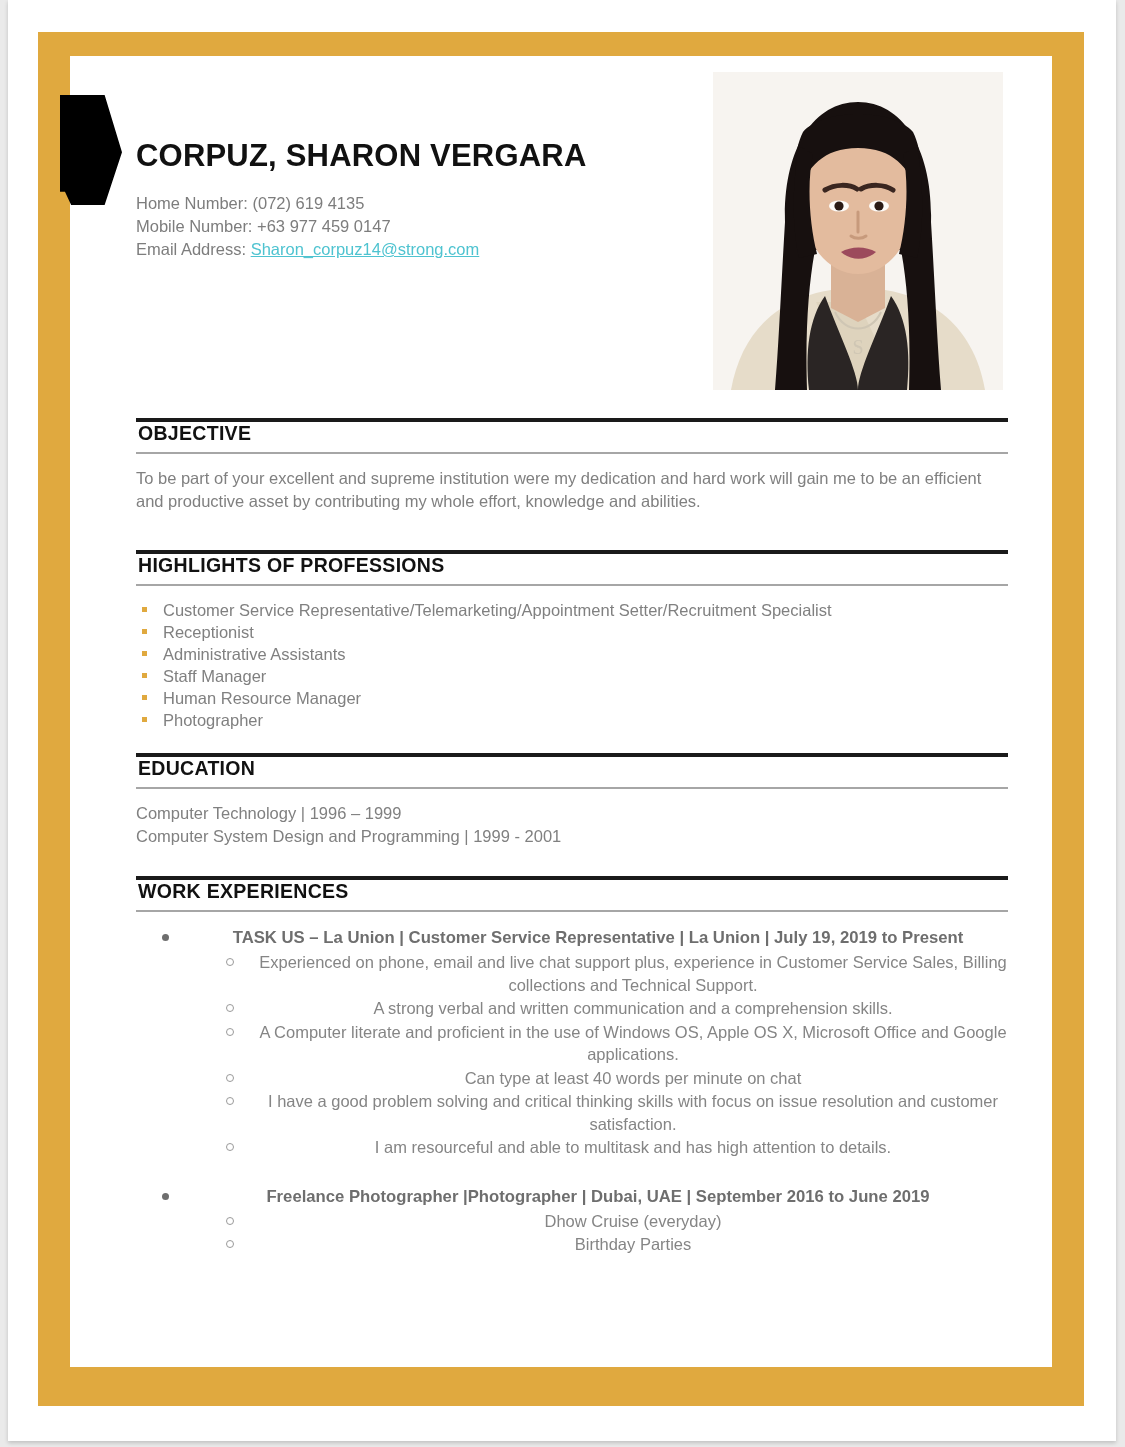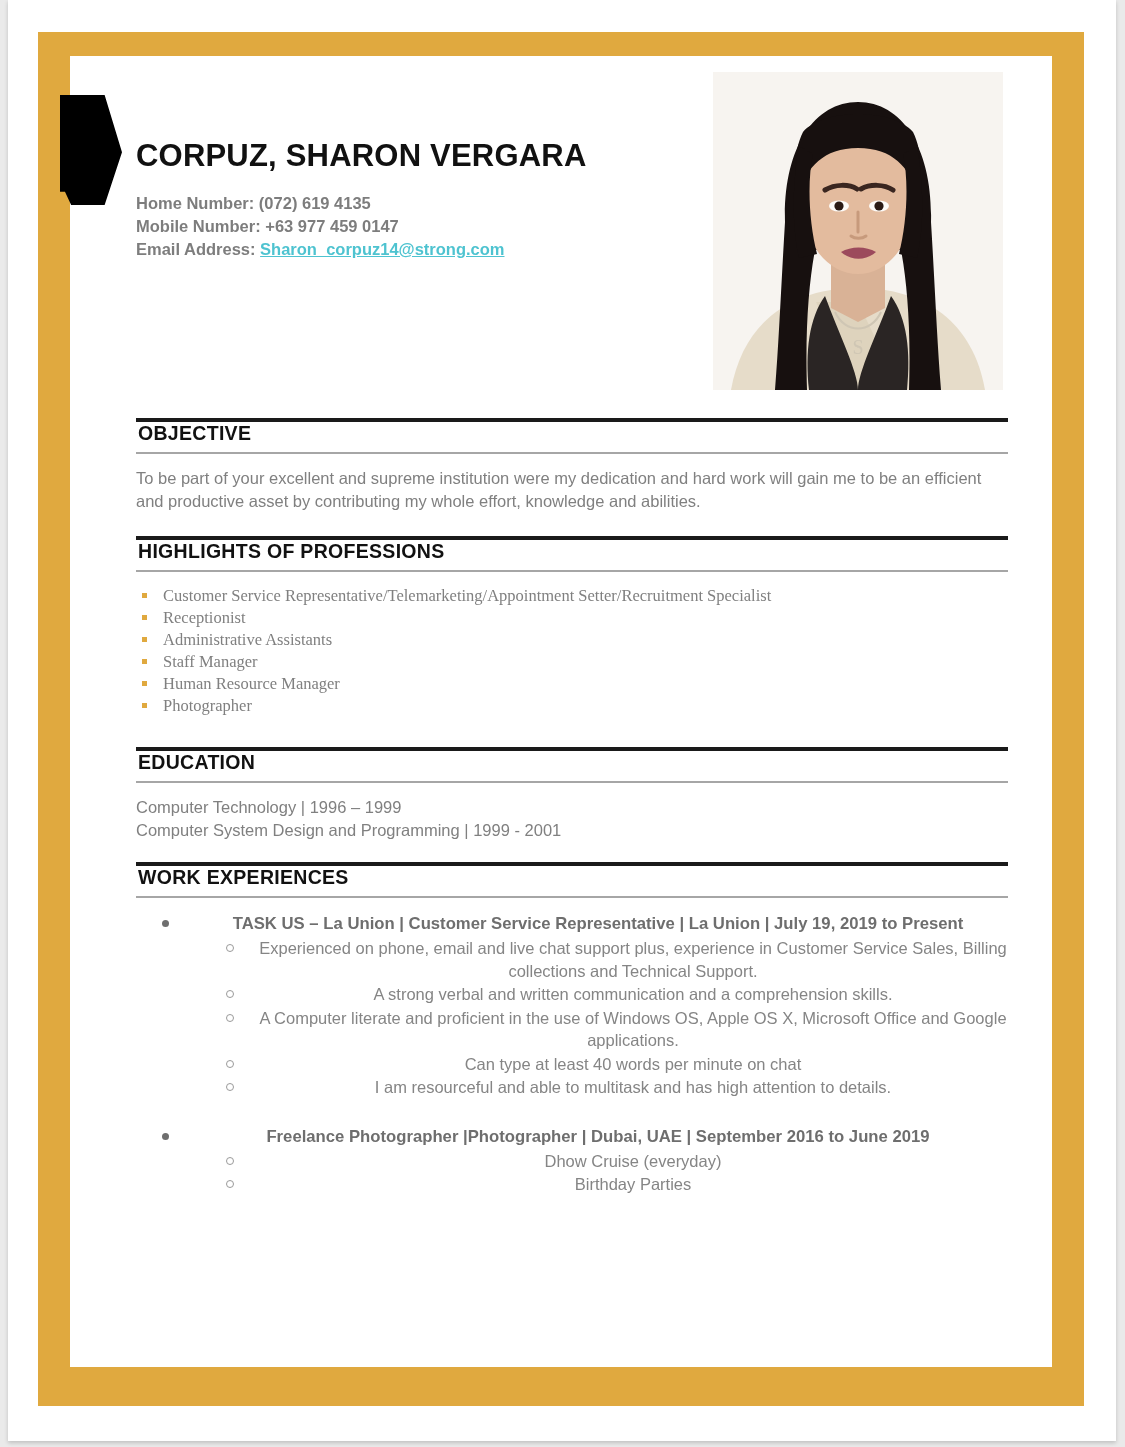--- a/index.html
+++ b/index.html
@@ -74,21 +74,21 @@
     letter-spacing: 0.2px;
     margin: 66px 0 0 0;
     white-space: nowrap;
   }
   .contact-block {
     margin-top: 18px;
     font-size: 16.5px;
     color: #7d7d7d;
     line-height: 23px;
   }
-  .contact-row { white-space: nowrap; font-weight: bold; }
+  .contact-row { white-space: nowrap; }
   .contact-label { color: #7d7d7d; }
   #email-link {
     color: #4ec3d0;
     text-decoration: underline;
   }
 
   
   #photo {
     position: absolute;
     left: 705px;
@@ -268,46 +268,46 @@
         <text x="145" y="282" font-family="Liberation Serif, serif" font-size="20" fill="#cfc6b4" text-anchor="middle">S</text>
       </svg>
     </div>
 
     <div id="body-col">
 
       <div class="section">
         <div class="rule-top"></div>
         <div class="section-title">OBJECTIVE</div>
         <div class="rule-bottom"></div>
-        <div class="section-body" style="padding-bottom:24px;">
+        <div class="section-body" style="padding-bottom:38px;">
           <p class="para">To be part of your excellent and supreme institution were my dedication and hard work will gain me to be an efficient and productive asset by contributing my whole effort, knowledge and abilities.</p>
         </div>
       </div>
 
       <div class="section">
         <div class="rule-top"></div>
         <div class="section-title">HIGHLIGHTS OF PROFESSIONS</div>
         <div class="rule-bottom"></div>
-        <div class="section-body" style="padding-bottom:30px;font-family:Liberation Serif, serif;">
+        <div class="section-body" style="padding-bottom:22px;">
           <ul class="sq-list">
             <li><span class="sq-bullet"></span><span>Customer Service Representative/Telemarketing/Appointment Setter/Recruitment Specialist</span></li>
             <li><span class="sq-bullet"></span><span>Receptionist</span></li>
             <li><span class="sq-bullet"></span><span>Administrative Assistants</span></li>
             <li><span class="sq-bullet"></span><span>Staff Manager</span></li>
             <li><span class="sq-bullet"></span><span>Human Resource Manager</span></li>
             <li><span class="sq-bullet"></span><span>Photographer</span></li>
           </ul>
         </div>
       </div>
 
       <div class="section">
         <div class="rule-top"></div>
         <div class="section-title">EDUCATION</div>
         <div class="rule-bottom"></div>
-        <div class="section-body" style="padding-bottom:20px;">
+        <div class="section-body" style="padding-bottom:28px;">
           <div class="edu-line">Computer Technology | 1996 – 1999</div>
           <div class="edu-line">Computer System Design and Programming | 1999 - 2001</div>
         </div>
       </div>
 
       <div class="section">
         <div class="rule-top"></div>
         <div class="section-title">WORK EXPERIENCES</div>
         <div class="rule-bottom"></div>
 
@@ -316,20 +316,21 @@
           <div class="job">
             <div class="job-head">
               <span class="disc"></span>
               <span>TASK US – La Union | Customer Service Representative | La Union | July 19, 2019 to Present</span>
             </div>
             <ul class="sub-list">
               <li><span class="circ"></span><span>Experienced on phone, email and live chat support plus, experience in Customer Service Sales, Billing collections and Technical Support.</span></li>
               <li><span class="circ"></span><span>A strong verbal and written communication and a comprehension skills.</span></li>
               <li><span class="circ"></span><span>A Computer literate and proficient in the use of Windows OS, Apple OS X, Microsoft Office and Google applications.</span></li>
               <li><span class="circ"></span><span>Can type at least 40 words per minute on chat</span></li>
+              <li><span class="circ"></span><span>I have a good problem solving and critical thinking skills with focus on issue resolution and customer satisfaction.</span></li>
               <li><span class="circ"></span><span>I am resourceful and able to multitask and has high attention to details.</span></li>
             </ul>
           </div>
 
           <div class="job-gap"></div>
 
           <div class="job">
             <div class="job-head">
               <span class="disc"></span>
               <span>Freelance Photographer |Photographer | Dubai, UAE | September 2016 to June 2019</span>

